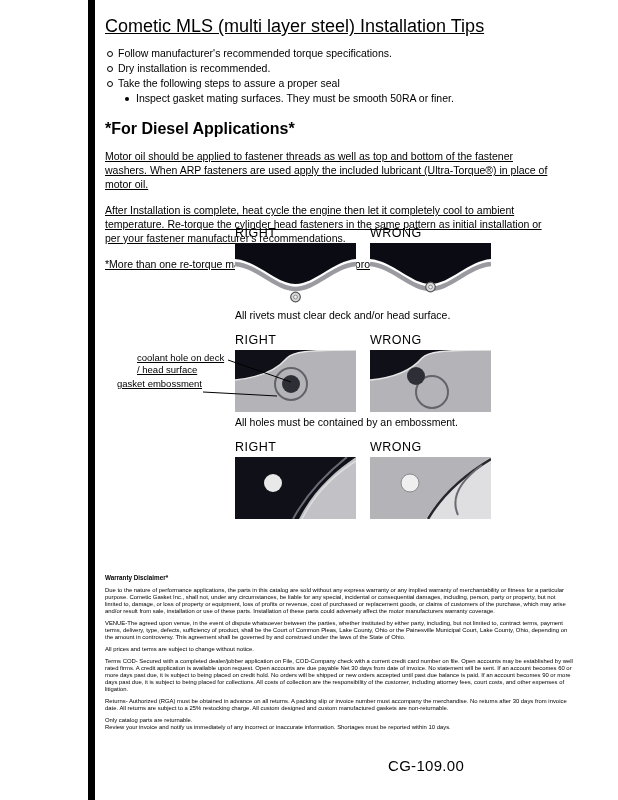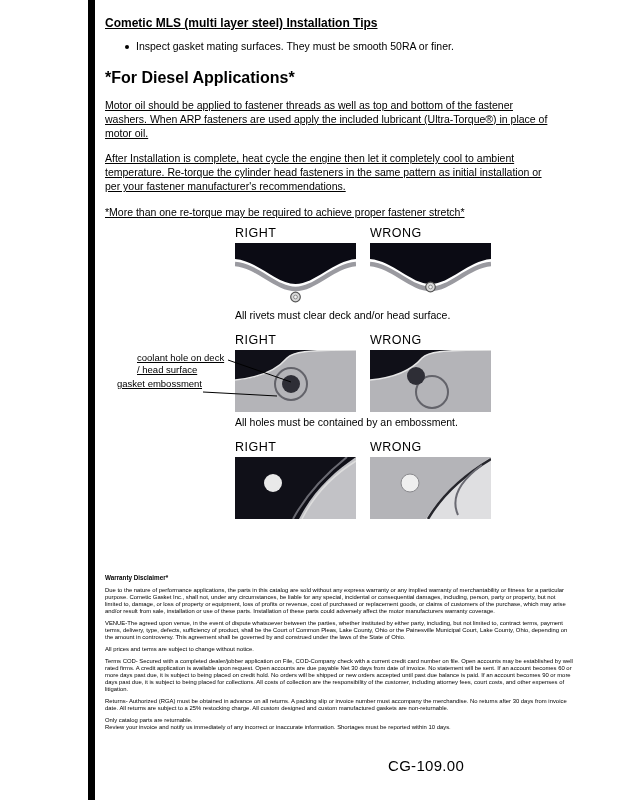--- a/index.html
+++ b/index.html
@@ -3,21 +3,21 @@
 <meta charset="utf-8">
 <style>
   html,body{margin:0;padding:0;}
   body{
     width:618px;height:800px;position:relative;overflow:hidden;
     background:#ffffff;color:#000;
     font-family:"Liberation Sans", sans-serif;
   }
   .left-bar{position:absolute;left:88px;top:0;width:7px;height:800px;background:#000;}
   .content{position:absolute;left:105px;top:16px;width:478px;}
-  .title{font-size:12px;font-weight:bold;text-decoration:underline;margin:0 0 10px 0;}
+  .title{font-size:18px;font-weight:normal;text-decoration:underline;margin:0 0 10px 0;}
   ul.tips,ul.subtips{list-style:none;margin:0;padding:0;font-size:10.5px;line-height:1.32;}
   ul.tips li{position:relative;padding-left:13px;margin:1px 0;}
   ul.tips li::before{content:"";position:absolute;left:2px;top:4px;width:4px;height:4px;border:1px solid #000;border-radius:50%;}
   ul.subtips li{position:relative;padding-left:31px;margin:1px 0;}
   ul.subtips li::before{content:"";position:absolute;left:20px;top:5px;width:4px;height:4px;background:#000;border-radius:50%;}
   .diesel{font-size:16px;font-weight:bold;margin:15px 0 7px 0;}
   .para{font-size:10.5px;line-height:1.32;margin:12px 0 10px 0;width:452px;text-decoration:underline;}
   
   .diagram-block{position:absolute;left:235px;top:226px;width:260px;}
   .diag-headers{display:flex;gap:14px;}
@@ -36,20 +36,25 @@
   .footer{position:absolute;left:388px;top:757px;font-size:15px;letter-spacing:0.3px;}
 </style>
 </head>
 <body>
 
 <div class="left-bar"></div>
 
 <div class="content">
   <h1 class="title">Cometic MLS (multi layer steel) Installation Tips</h1>
 
+  <ul class="tips">
+    <li>Follow manufacturer's recommended torque specifications.</li>
+    <li>Dry installation is recommended.</li>
+    <li>Take the following steps to assure a proper seal</li>
+  </ul>
   <ul class="subtips">
     <li>Inspect gasket mating surfaces.  They must be smooth 50RA or finer.</li>
   </ul>
 
   <h2 class="diesel">*For Diesel Applications*</h2>
   <p class="para">Motor oil should be applied to fastener threads as well as top and bottom of the fastener washers. When ARP fasteners are used apply the included lubricant (Ultra-Torque®) in place of motor oil.</p>
   <p class="para">After Installation is complete, heat cycle the engine then let it completely cool to ambient temperature. Re-torque the cylinder head fasteners in the same pattern as initial installation or per your fastener manufacturer's recommendations.</p>
   <p class="para">*More than one re-torque may be required to achieve proper fastener stretch*</p>
 </div>
 

